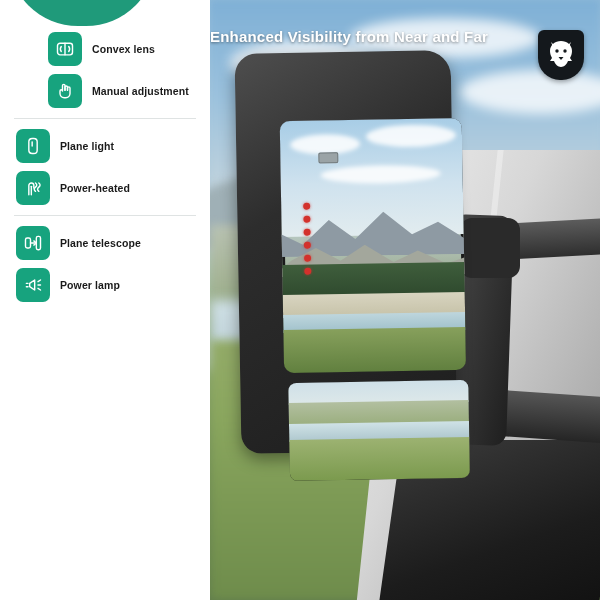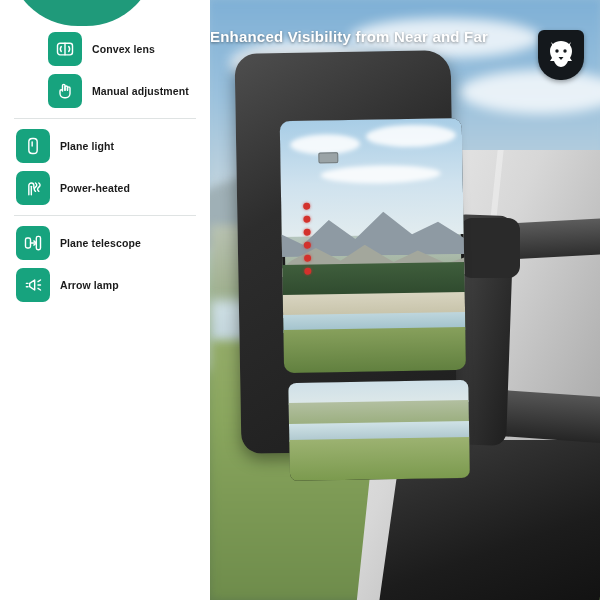--- a/index.html
+++ b/index.html
@@ -488,20 +488,20 @@
       </div>
 
       <div class="feature-row">
         <span class="feature-icon">
           <svg width="20" height="20" viewBox="0 0 24 24" fill="none" stroke="#ffffff" stroke-width="1.7" stroke-linecap="round" stroke-linejoin="round">
             <path d="M14 6 L14 18 L8 14 L8 10 Z"></path>
             <path d="M18 8 L21 6 M18 12 h3 M18 16 l3 2"></path>
             <path d="M4 10 h2 M4 14 h2"></path>
           </svg>
         </span>
-        <span class="feature-label">Arrow lamp</span>
+        <span class="feature-label">Power lamp</span>
       </div>
 
 
     </div>
   </div>
 
 </div>
 
 </body></html>

